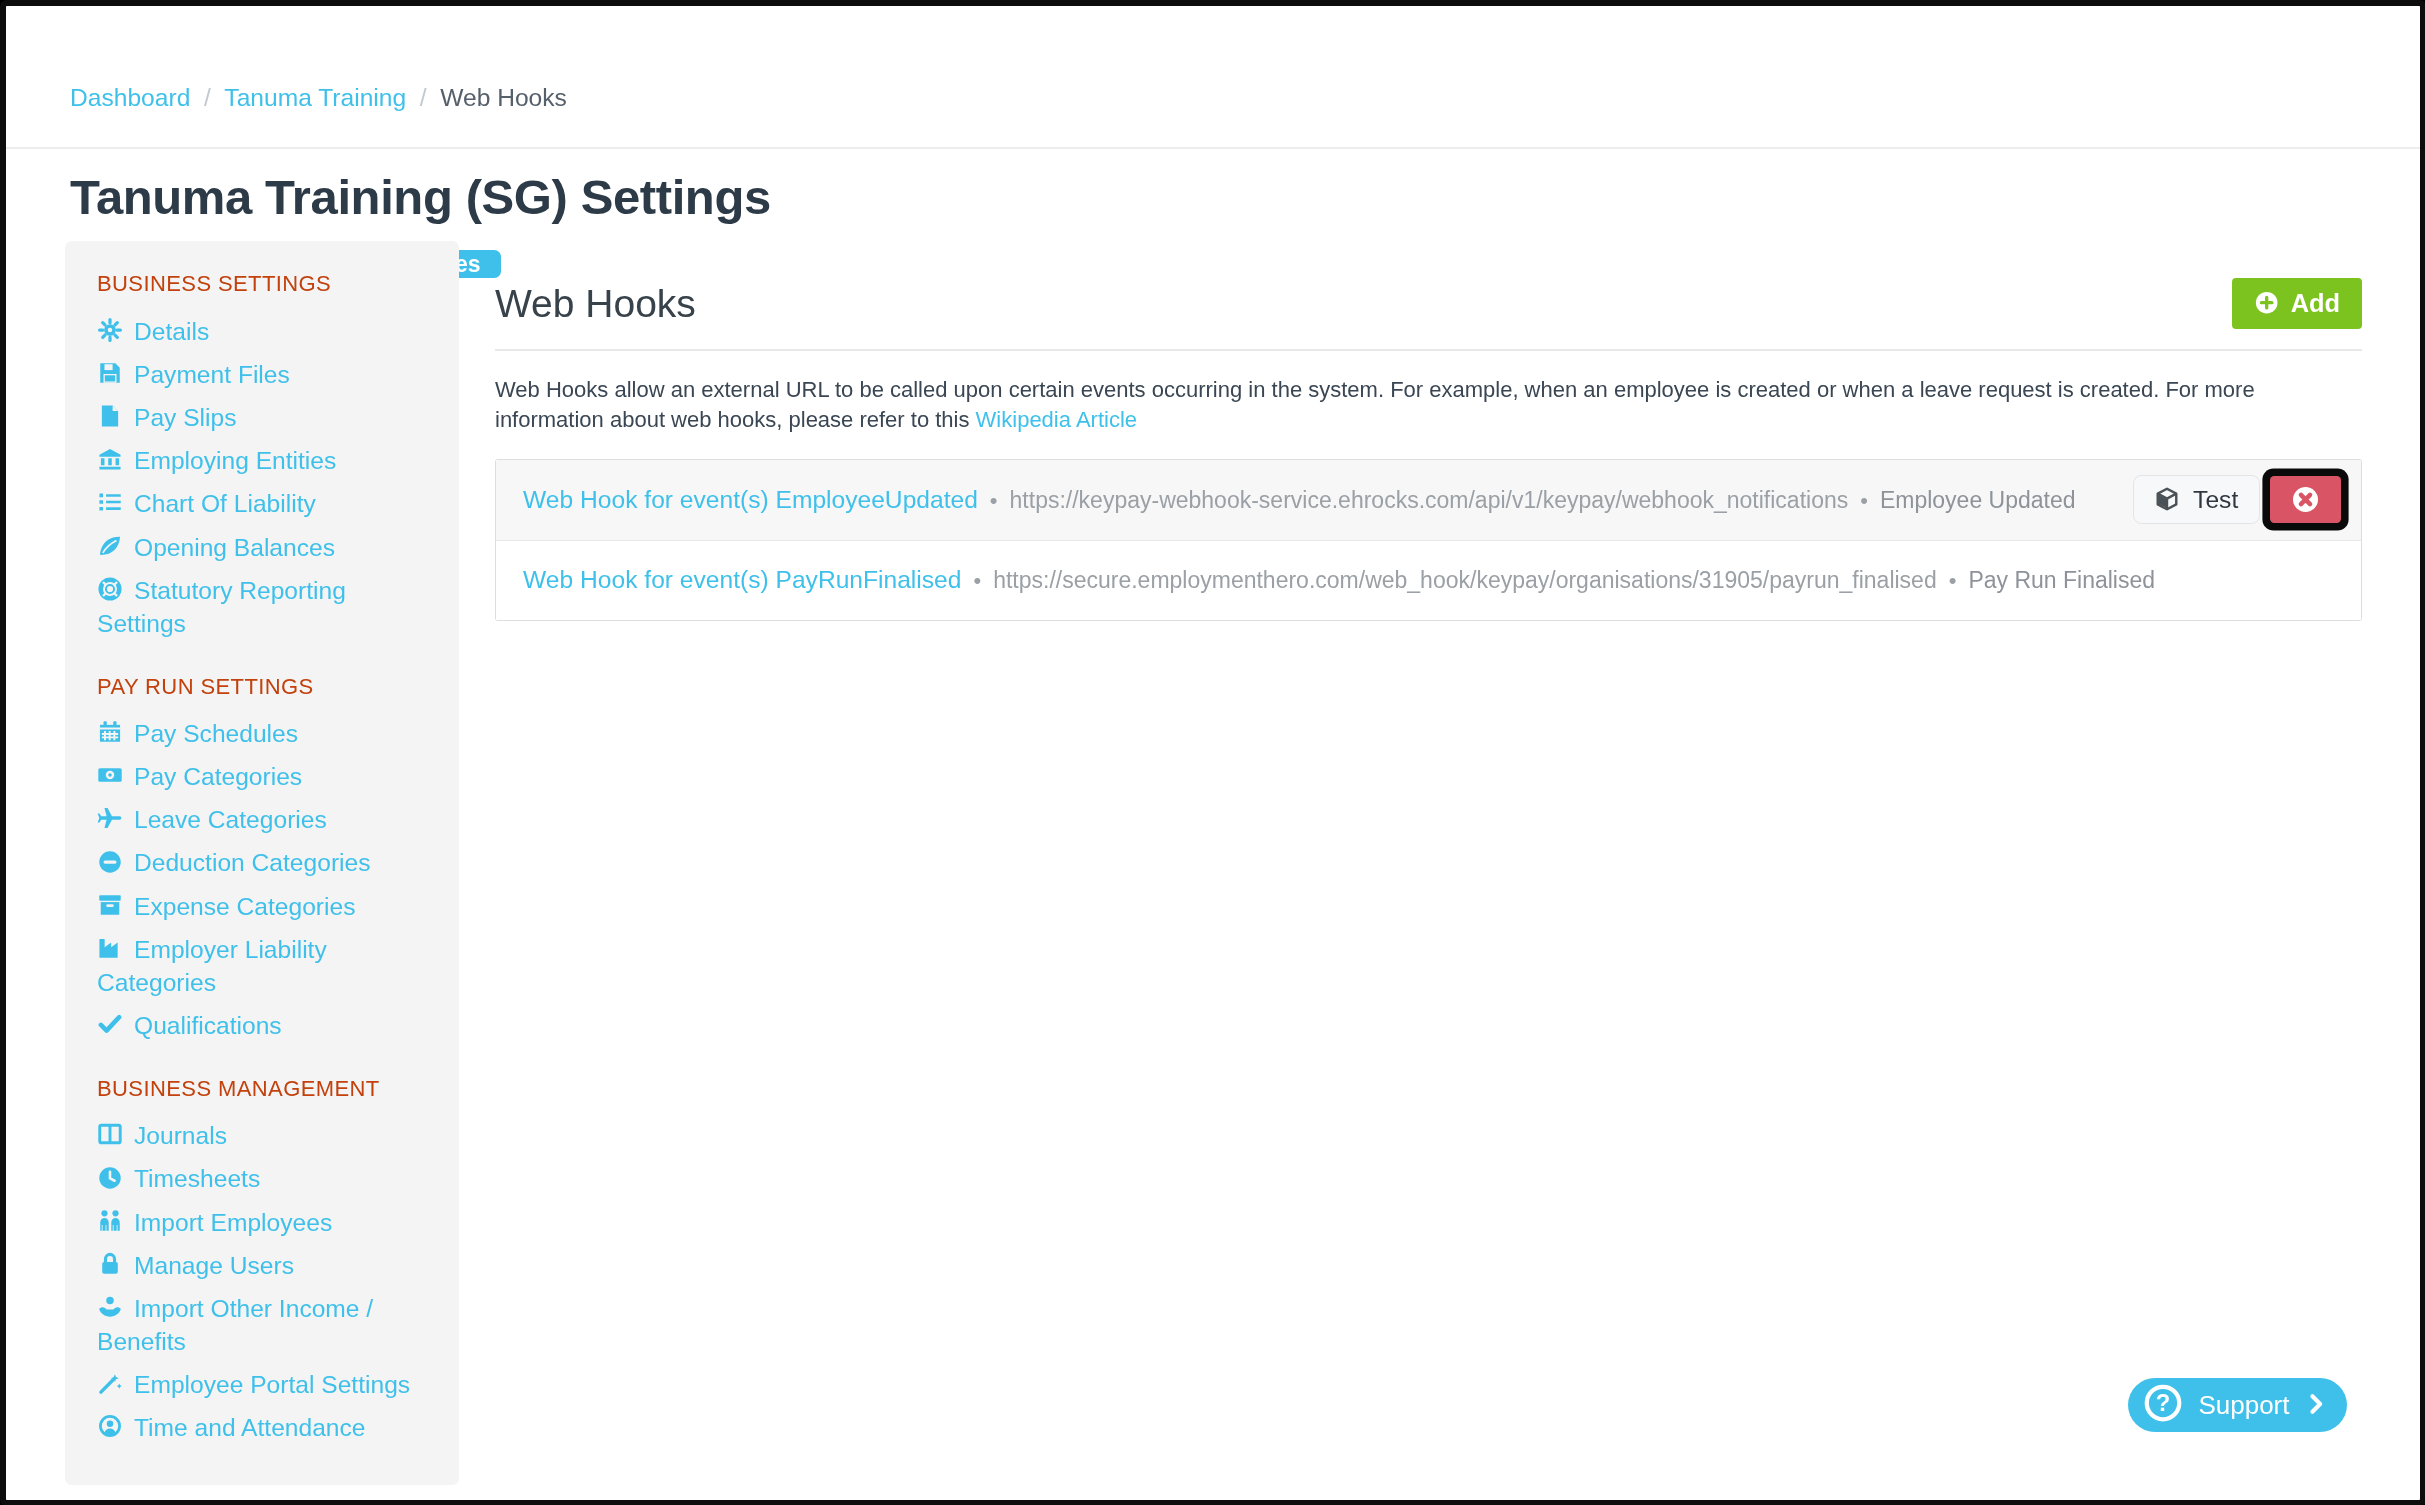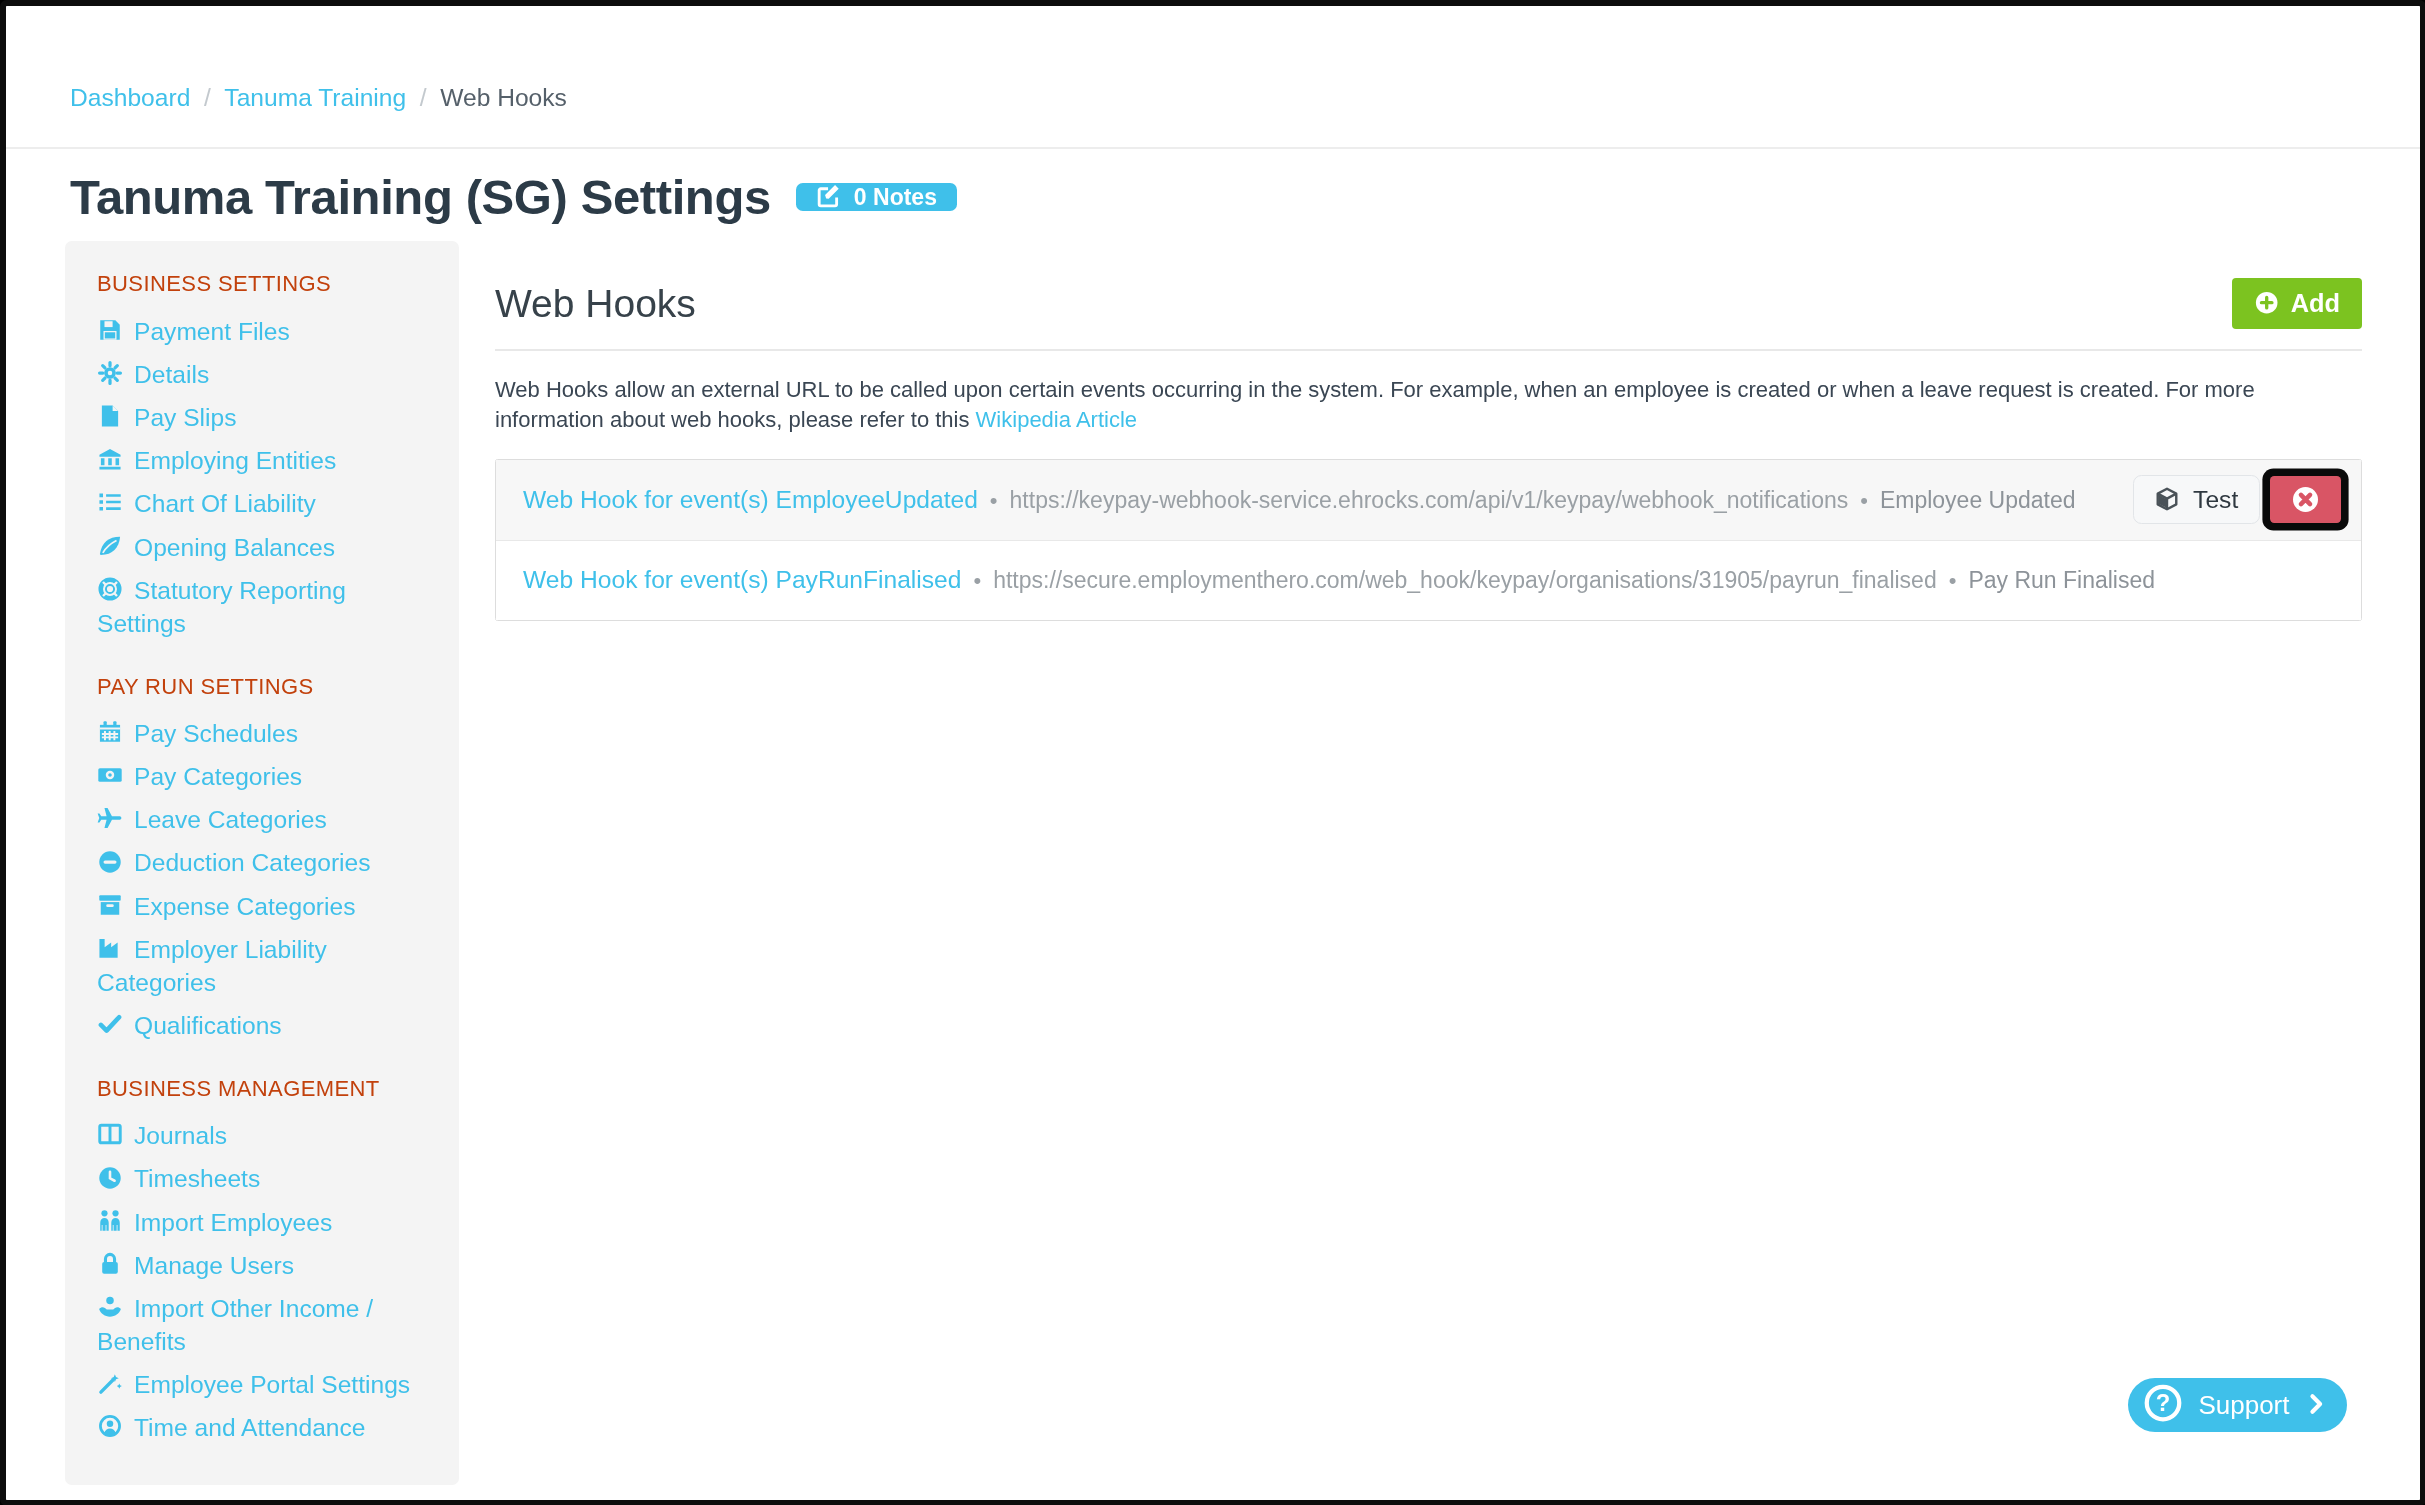--- a/index.html
+++ b/index.html
@@ -9,21 +9,21 @@
     font-family:"Liberation Sans", sans-serif;color:#3a4653;
   }
   .svg-icon{width:1em;height:1em;vertical-align:-0.12em;}
   
   .breadcrumb{position:absolute;left:64px;top:78px;font-size:24.6px;display:flex;gap:13.6px;align-items:center;}
   .crumb-link{color:#3fc0ea;cursor:pointer;}
   .crumb-sep{color:#c3c9ce;}
   .crumb-current{color:#55606a;}
   .top-divider{position:absolute;left:0;right:0;top:141px;height:1.7px;background:#ededed;}
   
-  .title-row{position:absolute;left:64px;top:163px;display:flex;align-items:center;gap:25.4px;}
+  .title-row{position:absolute;left:64px;top:163px;display:flex;align-items:center;gap:25.4px;flex-direction:column;}
   .page-title{margin:0;font-size:49px;font-weight:bold;color:#2c3b47;letter-spacing:-0.4px;}
   .notes-btn{display:flex;align-items:center;gap:12px;background:#3fc0ea;color:#fff;
     border:none;border-radius:6.8px;font-size:23px;font-weight:bold;padding:0 20.3px;height:28px;
     font-family:inherit;cursor:pointer;--icon-bg:#3fc0ea;}
   .notes-btn .svg-icon{font-size:25.4px;}
   
   .columns{position:absolute;left:59px;right:58px;top:235px;display:flex;align-items:flex-start;gap:36px;}
   .sidebar{width:394px;box-sizing:border-box;background:#f4f4f4;border-radius:6.8px;
     padding:25.4px 24px 36px 32px;--icon-bg:#f4f4f4;}
   .side-section-title{color:#c2410c;font-size:22px;font-weight:500;letter-spacing:0.4px;
@@ -93,29 +93,29 @@
       <span>0 Notes</span>
     </button>
   </div>
 
   <div class="columns">
 
     <aside class="sidebar">
         <div class="side-section">
           <div class="side-section-title">BUSINESS SETTINGS</div>
           <a class="side-item"><span class="icon-holder"><svg class="svg-icon" viewBox="0 0 16 16">
+                <path stroke="currentColor" stroke-width="2" stroke-linecap="round" d="M8 1.6v2M8 12.4v2M1.6 8h2M12.4 8h2M3.5 3.5l1.4 1.4M11.1 11.1l1.4 1.4M12.5 3.5l-1.4 1.4M4.9 11.1l-1.4 1.4"></path>
+                <path fill="currentColor" fill-rule="evenodd" d="M8 4.4a3.6 3.6 0 1 0 0 7.2 3.6 3.6 0 0 0 0-7.2zm0 2.2a1.4 1.4 0 1 1 0 2.8 1.4 1.4 0 0 1 0-2.8z"></path>
+              </svg></span><span>Details</span></a>
+          <a class="side-item"><span class="icon-holder"><svg class="svg-icon" viewBox="0 0 16 16">
                 <path fill="currentColor" d="M2 2h9.3L14 4.7V14H2z"></path>
                 <rect x="4.6" y="2.6" width="5" height="3.6" fill="var(--icon-bg,#f4f4f4)"></rect>
                 <rect x="4" y="8.6" width="8" height="5.4" fill="var(--icon-bg,#f4f4f4)"></rect>
                 <rect x="4.8" y="9.4" width="6.4" height="3.8" fill="currentColor"></rect>
               </svg></span><span>Payment Files</span></a>
-          <a class="side-item"><span class="icon-holder"><svg class="svg-icon" viewBox="0 0 16 16">
-                <path stroke="currentColor" stroke-width="2" stroke-linecap="round" d="M8 1.6v2M8 12.4v2M1.6 8h2M12.4 8h2M3.5 3.5l1.4 1.4M11.1 11.1l1.4 1.4M12.5 3.5l-1.4 1.4M4.9 11.1l-1.4 1.4"></path>
-                <path fill="currentColor" fill-rule="evenodd" d="M8 4.4a3.6 3.6 0 1 0 0 7.2 3.6 3.6 0 0 0 0-7.2zm0 2.2a1.4 1.4 0 1 1 0 2.8 1.4 1.4 0 0 1 0-2.8z"></path>
-              </svg></span><span>Details</span></a>
           <a class="side-item"><span class="icon-holder"><svg class="svg-icon" viewBox="0 0 16 16">
                 <path fill="currentColor" d="M3 1.5h6.6L13 4.9V14.5H3z"></path>
                 <path fill="var(--icon-bg,#f4f4f4)" d="M9.6 1.5v3.4H13z"></path>
               </svg></span><span>Pay Slips</span></a>
           <a class="side-item"><span class="icon-holder"><svg class="svg-icon" viewBox="0 0 16 16">
                 <path fill="currentColor" d="M1.5 5.4 8 1.8l6.5 3.6v1.2h-13zM2.4 7.6h2.2v4.2H2.4zM6.9 7.6h2.2v4.2H6.9zM11.4 7.6h2.2v4.2h-2.2zM1.5 12.8h13v1.7h-13z"></path>
               </svg></span><span>Employing Entities</span></a>
           <a class="side-item"><span class="icon-holder"><svg class="svg-icon" viewBox="0 0 16 16">
                 <path fill="currentColor" d="M1.5 2.8h2.2V5H1.5zM1.5 6.9h2.2v2.2H1.5zM1.5 11h2.2v2.2H1.5zM5.6 3.2h9v1.6h-9zM5.6 7.2h9v1.6h-9zM5.6 11.3h9v1.6h-9z"></path>
               </svg></span><span>Chart Of Liability</span></a>

